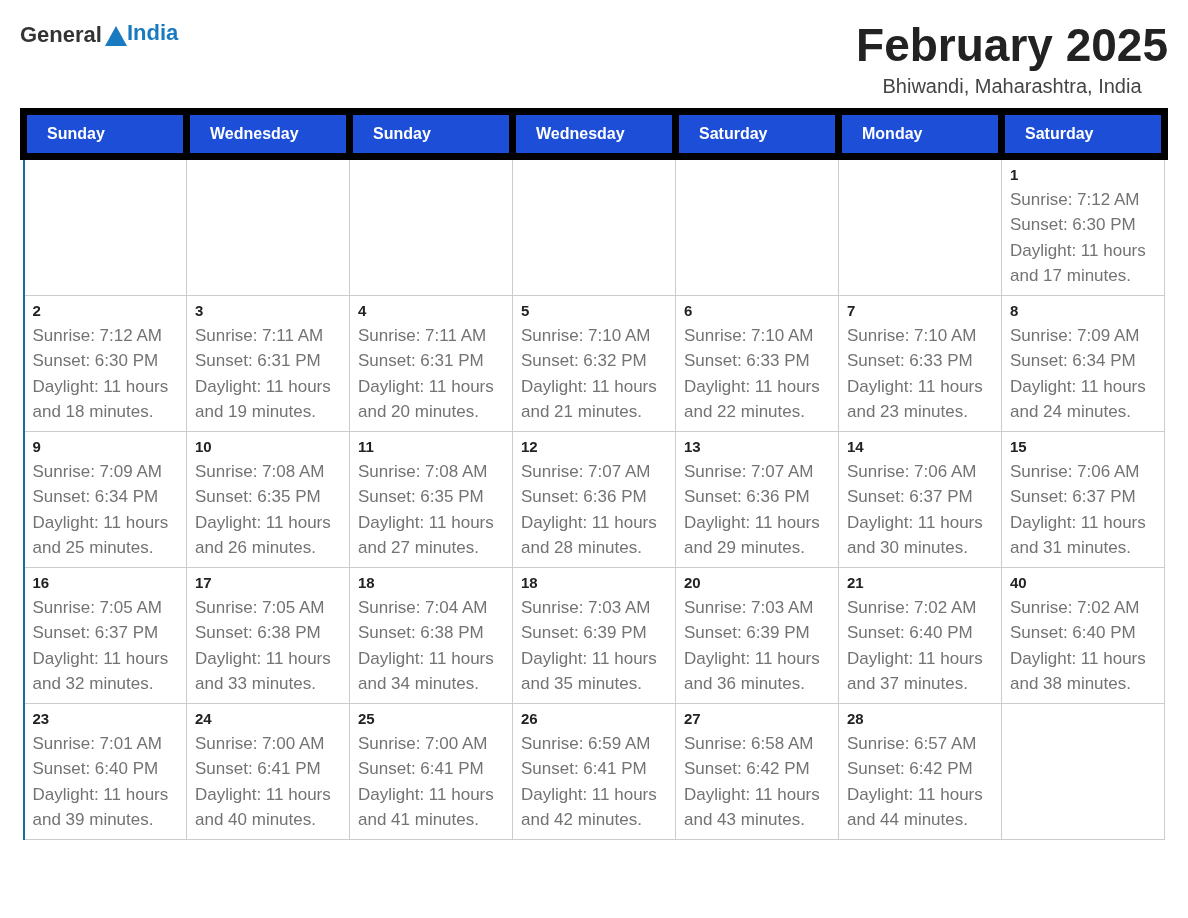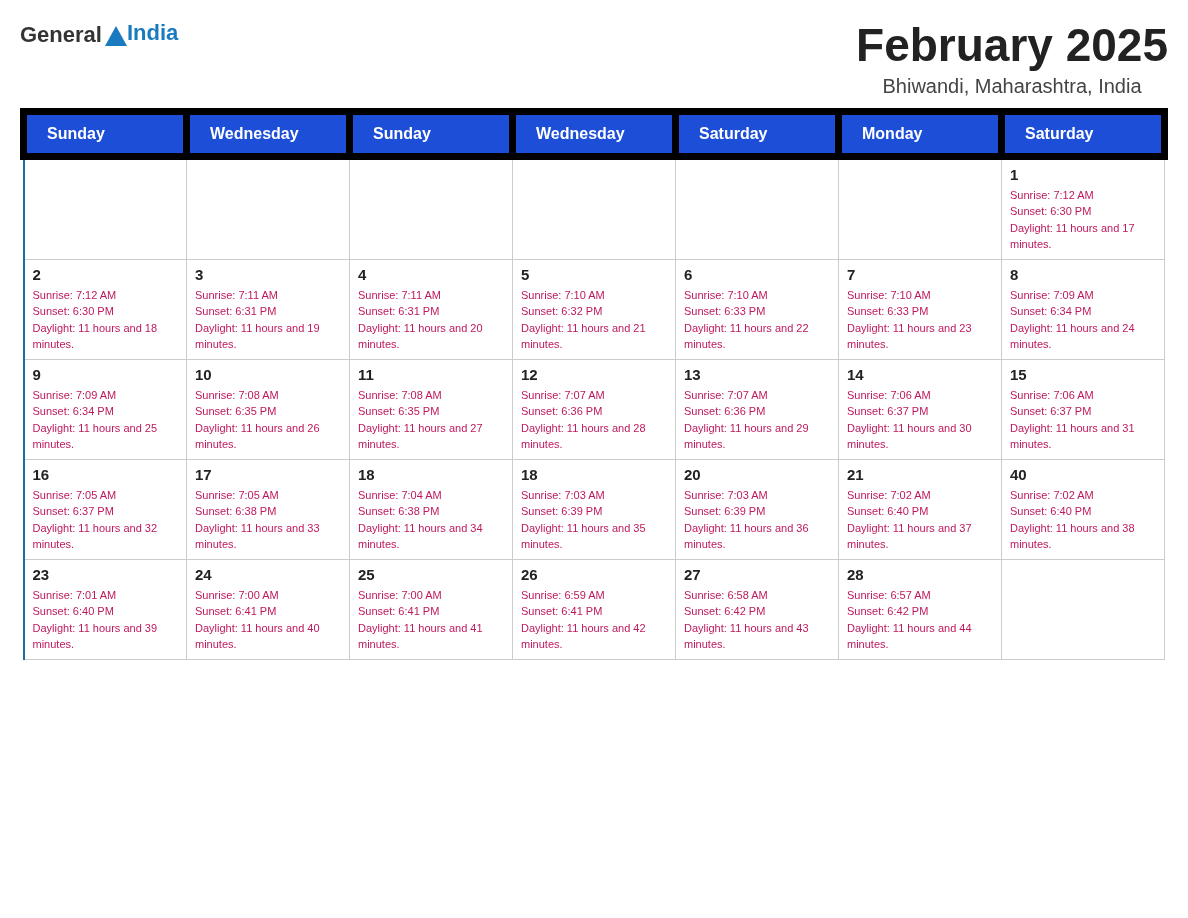--- a/index.html
+++ b/index.html
@@ -79,23 +79,23 @@
       min-height: 100px;
     }
     .day-number {
       font-size: 15px;
       font-weight: bold;
       color: #222;
       display: block;
       margin-bottom: 4px;
     }
     .day-info {
-      font-size: 11px;
+      font-size: 17px;
       line-height: 1.5;
-      color: #be185d;
+      color: #737373;
     }
     .empty-cell {
       background: #fff;
     }
     .calendar tbody tr td:first-child {
       border-left: 2px solid #1a6ba0;
     }
     .row-separator td {
       border-top: 2px solid #1a6ba0;
     }

